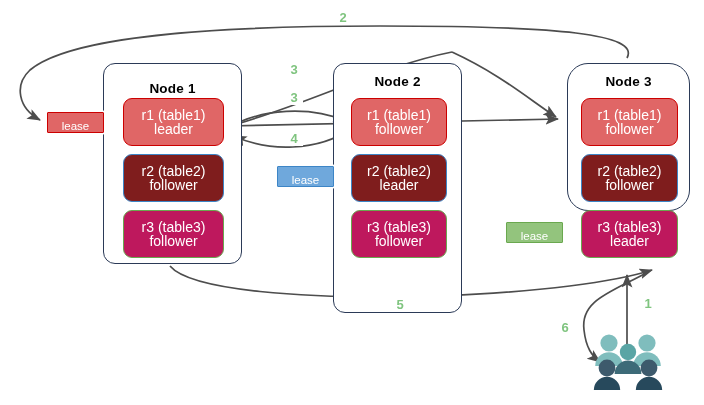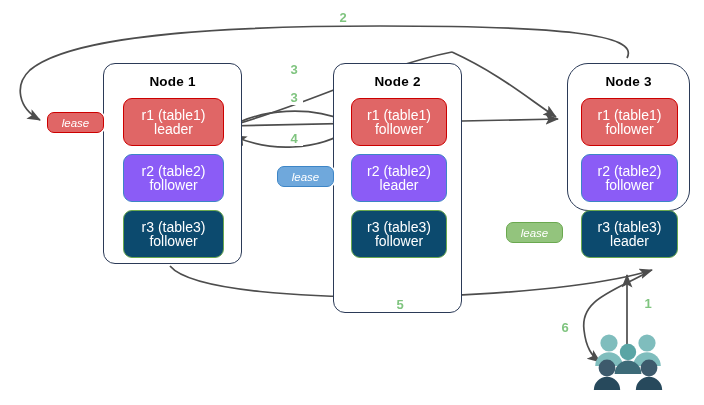--- a/index.html
+++ b/index.html
@@ -54,38 +54,37 @@
     line-height: 14px;
     text-align: center;
     text-shadow: none;
   }
   .replica span { display: block; }
   .rep-red {
     background: #e06666;
     border: 1.4px solid #cc0000;
   }
   .rep-blue {
-    background: #8b5cf6;
+    background: #7f1d1d;
     border: 1.4px solid #3d85c6;
   }
   .rep-green {
-    background: #0c4a6e;
+    background: #be185d;
     border: 1.4px solid #6aa84f;
   }
   .lease {
     position: absolute;
-    border-radius: 7px;
+    border-radius: 1px;
     box-sizing: border-box;
     display: flex;
-    align-items: center;
+    align-items: flex-end;
     justify-content: center;
     color: #ffffff;
     font-size: 11.5px;
     z-index: 4;
-    font-style: italic;
   }
   .lease-red {
     background: #e06666;
     border: 1.4px solid #cc0000;
     box-shadow: 0 0 0 1.6px #ffffff;
   }
   .lease-blue {
     background: #6fa8dc;
     border: 1.4px solid #3d85c6;
     box-shadow: 0 0 0 1.6px #ffffff;
@@ -136,21 +135,21 @@
     <path d="M 352,128 C 318,152 268,152 234,136" fill="none" stroke="#4d4d4d" stroke-width="1.7" marker-end="url(#arrowhead)"></path>
 
     <path d="M 170,266 C 190,290 300,300 440,296 C 540,292 615,282 652,270" fill="none" stroke="#4d4d4d" stroke-width="1.7" marker-end="url(#arrowhead)"></path>
 
     <path d="M 627,350 L 627,275" fill="none" stroke="#4d4d4d" stroke-width="1.7" marker-end="url(#arrowhead)"></path>
 
     <path d="M 648,272 C 612,292 580,300 584,330 C 586,348 592,356 600,362" fill="none" stroke="#4d4d4d" stroke-width="1.7" marker-end="url(#arrowhead)"></path>
   </svg>
 
   <div class="node-box" style="left:103px; top:63px; width:139px; height:201px;">
-    <div class="node-title" style="top:10px;">Node 1</div>
+    <div class="node-title" style="top:17px;">Node 1</div>
 
     <div class="replica rep-red" style="left:19px; top:34px; width:101px; height:48px;">
       <span>r1 (table1)</span>
       <span>leader</span>
     </div>
 
     <div class="replica rep-blue" style="left:19px; top:90px; width:101px; height:48px;">
       <span>r2 (table2)</span>
       <span>follower</span>
     </div>

